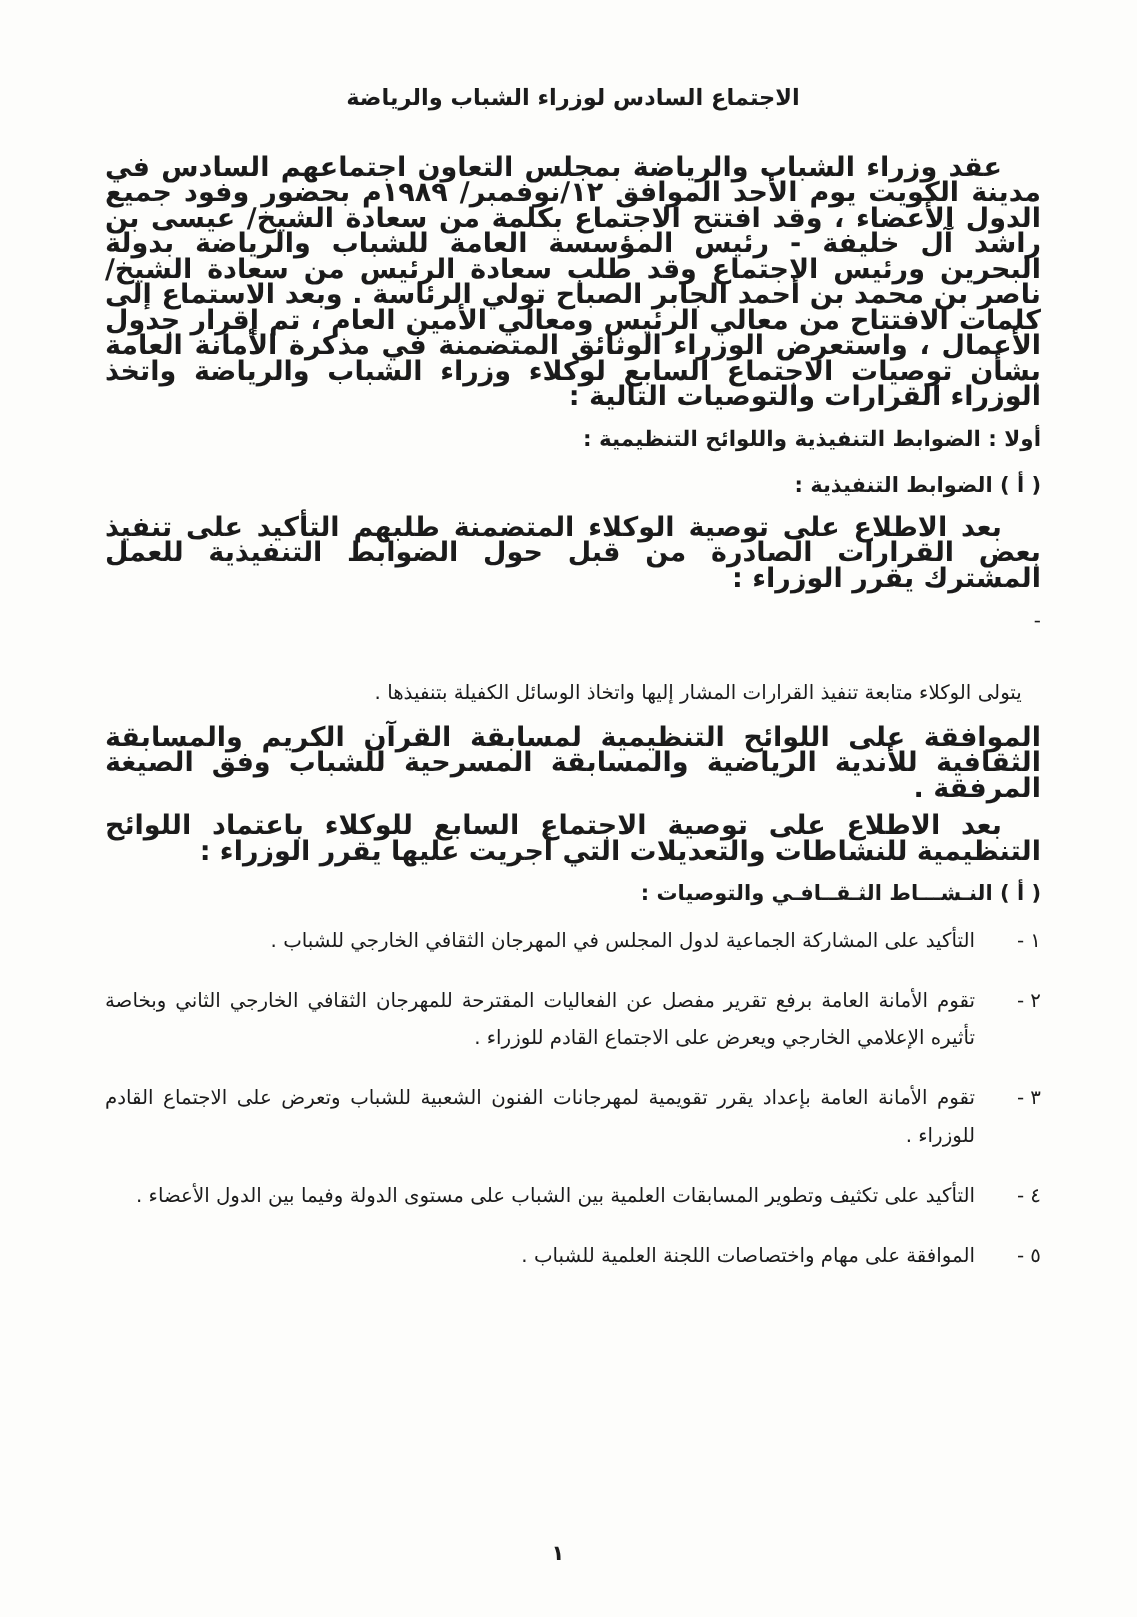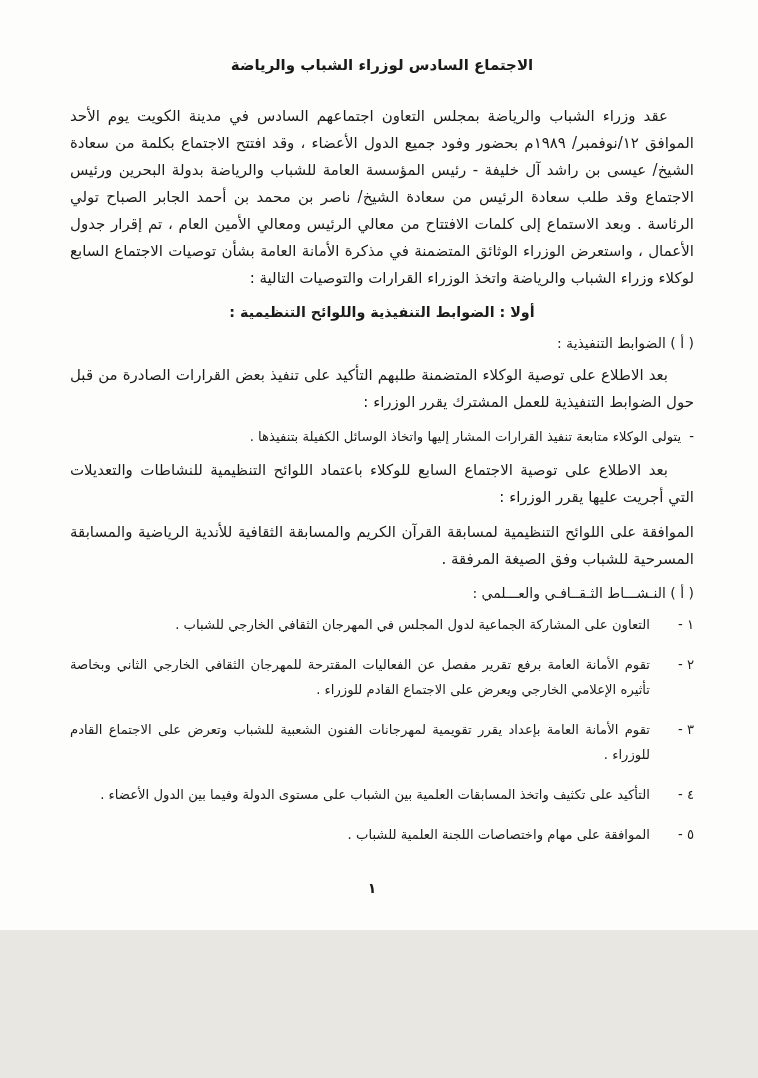--- a/index.html
+++ b/index.html
@@ -3,73 +3,74 @@
 <meta charset="utf-8">
 <style>
   html, body {
     margin: 0;
     padding: 0;
     background: #e9e7e2;
   }
   .page {
     position: relative;
     width: 758px;
-    height: 930px;
+    height: 1078px;
     margin: 0 auto;
     background: #fdfdfb;
     box-sizing: border-box;
     padding: 56px 64px 60px 70px;
     direction: rtl;
     font-family: "DejaVu Sans", sans-serif;
     color: #1b1b1b;
     overflow: hidden;
   }
   .doc-title {
     text-align: center;
     font-weight: bold;
     font-size: 15px;
     margin: 0 0 29px 0;
     letter-spacing: 0.3px;
   }
   .para {
-    font-size: 15px;
-    line-height: 27px;
+    font-size: 18px;
+    line-height: 17px;
     text-align: justify;
     margin: 0 0 8px 0;
     text-indent: 26px;
+    font-weight: bold;
   }
   .para.no-indent {
     text-indent: 0;
   }
   .heading {
     font-weight: bold;
     font-size: 14.3px;
     line-height: 25px;
     margin: 8px 0 6px 0;
-    text-align: center;
   }
   .subheading {
-    font-weight: normal;
+    font-weight: bold;
     font-size: 14px;
     line-height: 25px;
     margin: 4px 0 6px 0;
   }
   .bullet-row {
     display: flex;
     gap: 8px;
     font-size: 13.2px;
     line-height: 25px;
     margin: 0 0 8px 0;
   }
   .bullet-dash {
     white-space: nowrap;
   }
   .bullet-text {
     flex: 1;
     text-align: justify;
+    margin-top: 48px;
   }
   .items {
     margin-top: 6px;
   }
   .item {
     display: flex;
     gap: 12px;
     font-size: 13.2px;
     line-height: 25px;
     margin: 0 0 15px 0;
@@ -107,48 +108,48 @@
   <div class="subheading">( أ ) الضوابط التنفيذية :</div>
 
   <p class="para">بعد الاطلاع على توصية الوكلاء المتضمنة طلبهم التأكيد على تنفيذ بعض القرارات الصادرة من قبل حول الضوابط التنفيذية للعمل المشترك يقرر الوزراء :</p>
 
   <div class="bullet-row">
     <span class="bullet-dash">-</span>
     <span class="bullet-text">يتولى الوكلاء متابعة تنفيذ القرارات المشار إليها واتخاذ الوسائل الكفيلة بتنفيذها .</span>
   </div>
 
 
+  <p class="para no-indent">الموافقة على اللوائح التنظيمية لمسابقة القرآن الكريم والمسابقة الثقافية للأندية الرياضية والمسابقة المسرحية للشباب وفق الصيغة المرفقة .</p>
+
   <p class="para">بعد الاطلاع على توصية الاجتماع السابع للوكلاء باعتماد اللوائح التنظيمية للنشاطات والتعديلات التي أجريت عليها يقرر الوزراء :</p>
 
-  <p class="para no-indent">الموافقة على اللوائح التنظيمية لمسابقة القرآن الكريم والمسابقة الثقافية للأندية الرياضية والمسابقة المسرحية للشباب وفق الصيغة المرفقة .</p>
 
-
-  <div class="subheading">( أ ) النـشـــاط الثـقــافـي والعـــلمي :</div>
+  <div class="subheading">( أ ) النـشـــاط الثـقــافـي والتوصيات :</div>
 
 
   <div class="items">
 
     <div class="item">
       <span class="item-marker">١ -</span>
-      <span class="item-text">التعاون على المشاركة الجماعية لدول المجلس في المهرجان الثقافي الخارجي للشباب .</span>
+      <span class="item-text">التأكيد على المشاركة الجماعية لدول المجلس في المهرجان الثقافي الخارجي للشباب .</span>
     </div>
 
     <div class="item">
       <span class="item-marker">٢ -</span>
       <span class="item-text">تقوم الأمانة العامة برفع تقرير مفصل عن الفعاليات المقترحة للمهرجان الثقافي الخارجي الثاني وبخاصة تأثيره الإعلامي الخارجي ويعرض على الاجتماع القادم للوزراء .</span>
     </div>
 
     <div class="item">
       <span class="item-marker">٣ -</span>
       <span class="item-text">تقوم الأمانة العامة بإعداد يقرر تقويمية لمهرجانات الفنون الشعبية للشباب وتعرض على الاجتماع القادم للوزراء .</span>
     </div>
 
     <div class="item">
       <span class="item-marker">٤ -</span>
-      <span class="item-text">التأكيد على تكثيف واتخذ المسابقات العلمية بين الشباب على مستوى الدولة وفيما بين الدول الأعضاء .</span>
+      <span class="item-text">التأكيد على تكثيف وتطوير المسابقات العلمية بين الشباب على مستوى الدولة وفيما بين الدول الأعضاء .</span>
     </div>
 
     <div class="item">
       <span class="item-marker">٥ -</span>
       <span class="item-text">الموافقة على مهام واختصاصات اللجنة العلمية للشباب .</span>
     </div>
 
   </div>
 
   <div class="page-number">١</div>

